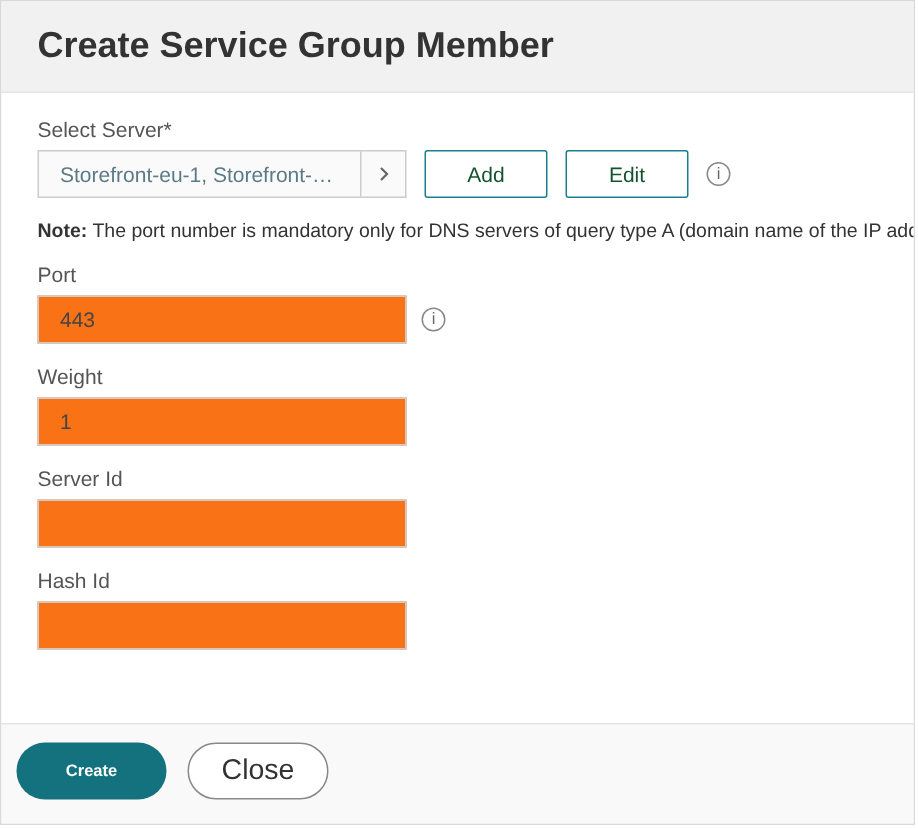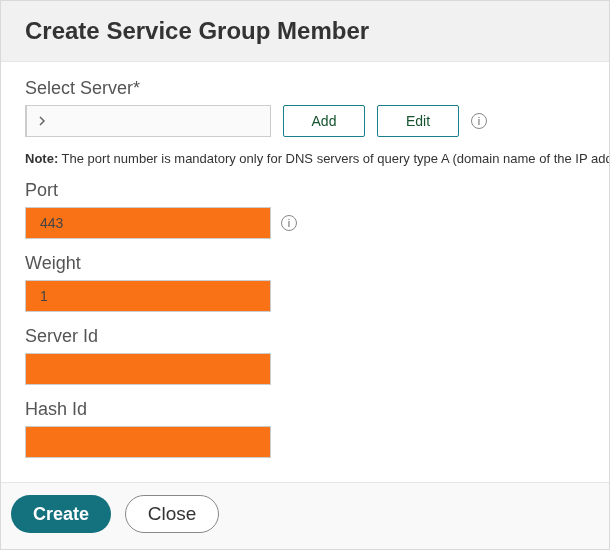--- a/index.html
+++ b/index.html
@@ -63,21 +63,21 @@
     content: "";
     position: absolute;
     top: 2px; left: 2px;
     width: 8px; height: 8px;
     border-radius: 50%;
     background: #1a7f8c;
   }
   .radio-label { font-size: 14px; color: #333; }
   .field-block { margin-bottom: 14px; }
   .field-label {
-    font-size: 18px;
+    font-size: 14px;
     color: #555;
     margin-bottom: 6px;
   }
   .server-row {
     display: flex;
     align-items: center;
     gap: 12px;
     margin-top: 6px;
   }
   .server-select {
@@ -151,21 +151,21 @@
     display: flex;
     gap: 14px;
   }
   .btn-primary {
     background: #14727e;
     color: #fff;
     border: none;
     height: 38px;
     min-width: 100px;
     border-radius: 20px;
-    font-size: 18px;
+    font-size: 11px;
     font-weight: 600;
     cursor: pointer;
   }
   .btn-secondary {
     background: #fff;
     color: #333;
     border: 1px solid #888;
     height: 38px;
     min-width: 94px;
     border-radius: 20px;
@@ -182,20 +182,21 @@
     <h1>Create Service Group Member</h1>
   </div>
 
   <div class="body">
 
 
     <div class="field-block">
       <div class="field-label">Select Server*</div>
       <div class="server-row">
         <div class="server-select">
+          <span class="server-select-value">Storefront-eu-1, Storefront-eu-2</span>
           <span class="server-select-caret">
             <svg width="10" height="10" viewBox="0 0 10 10">
                 <path d="M3 1 L7 5 L3 9" stroke="#666" stroke-width="1.5" fill="none"></path>
               </svg>
           </span>
         </div>
         <button class="btn-outline">Add</button>
         <button class="btn-outline">Edit</button>
         <span class="info-icon">i</span>
       </div>

